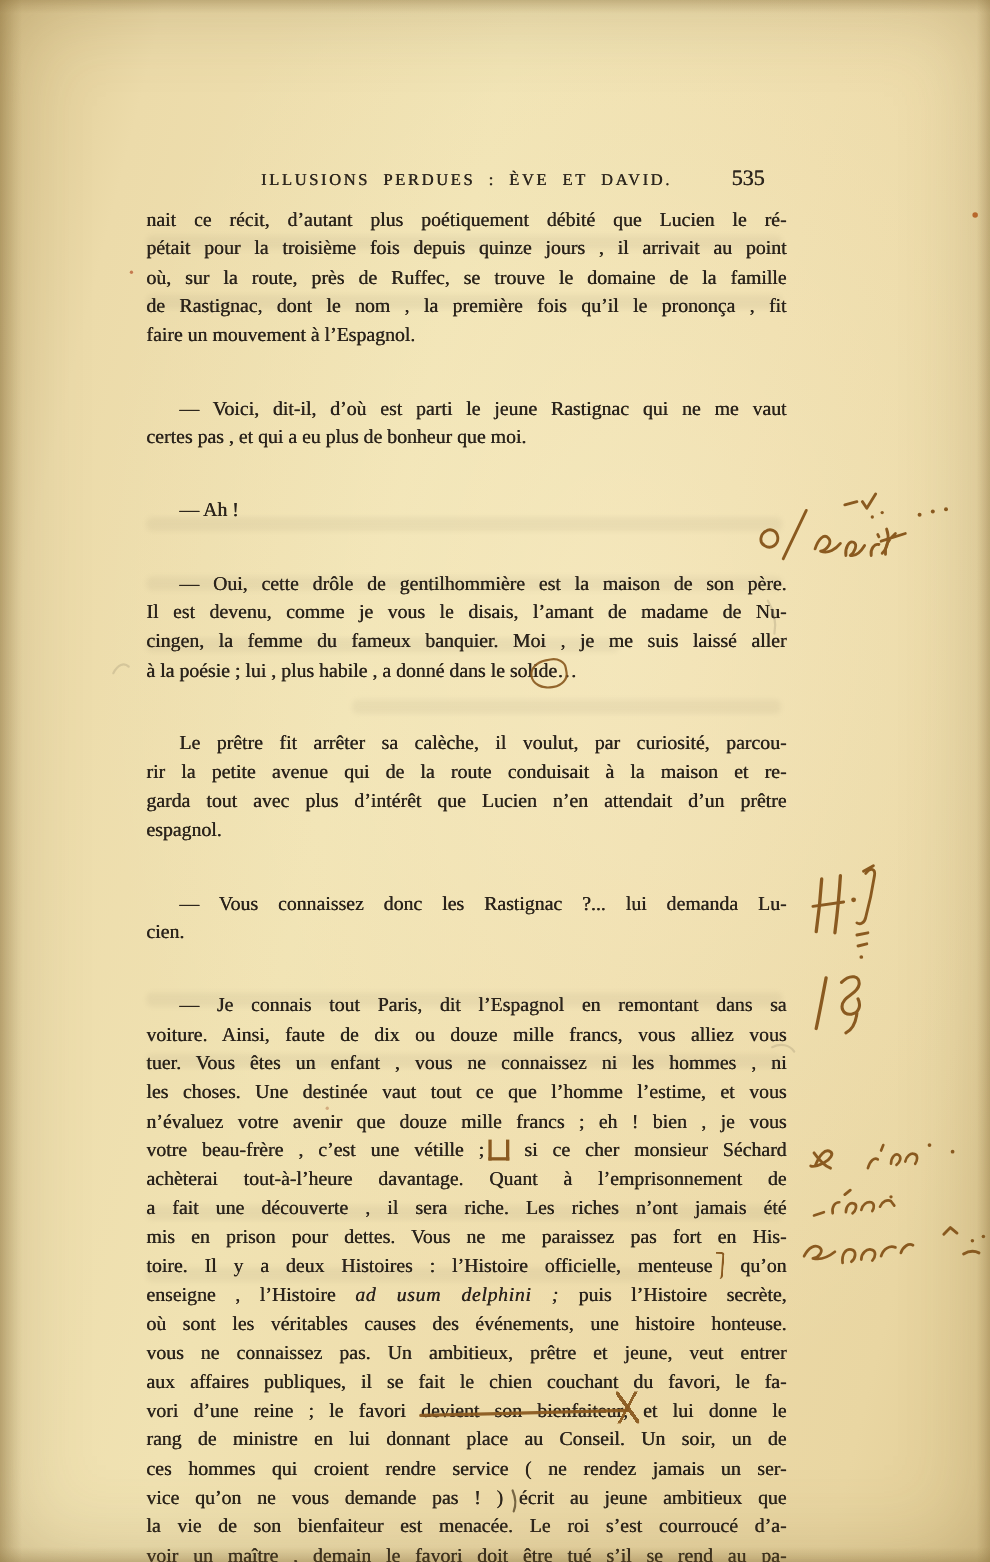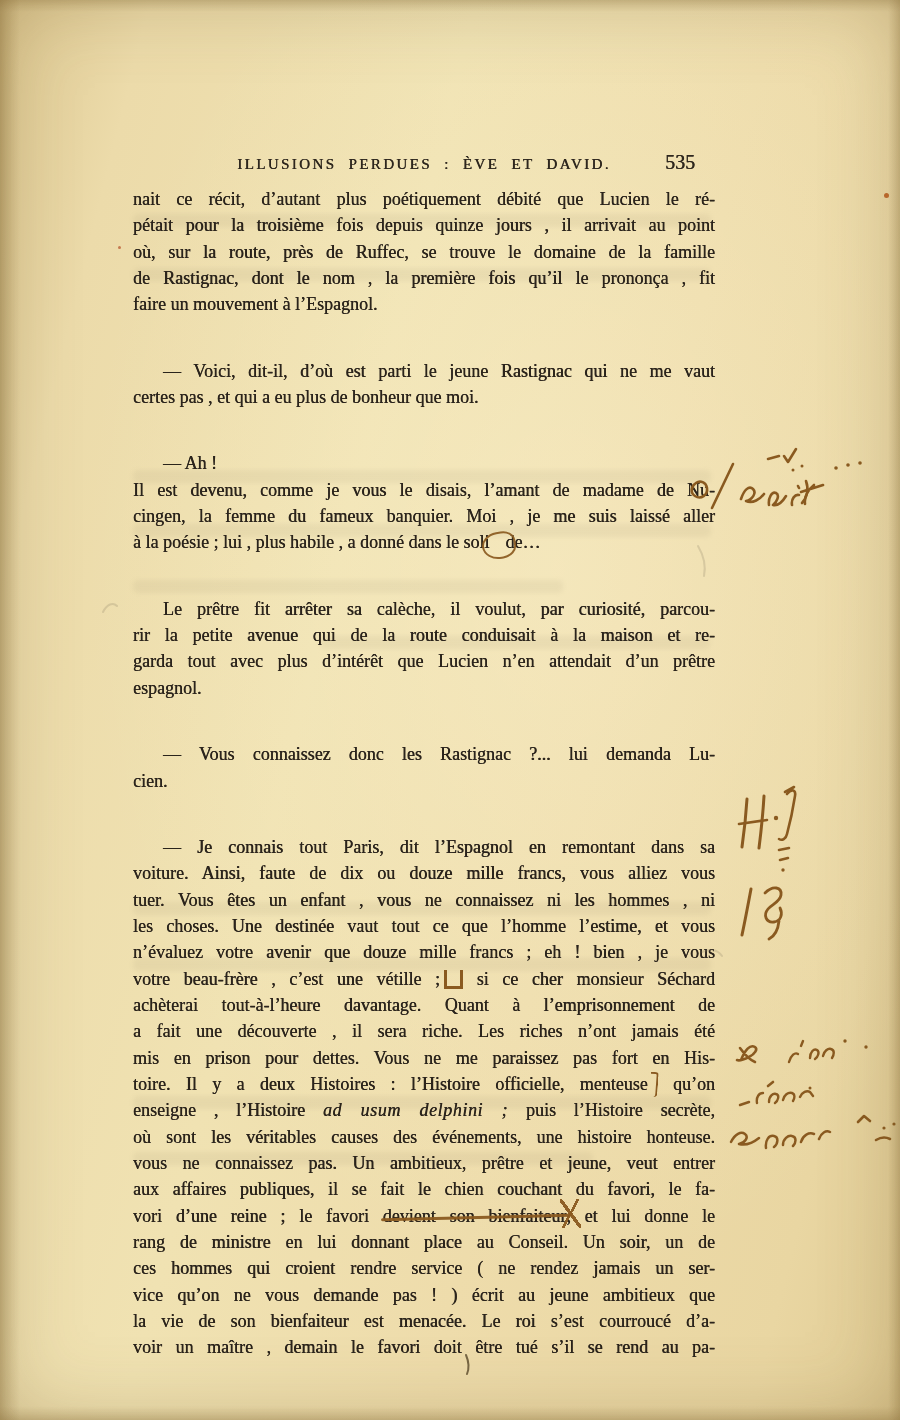--- a/index.html
+++ b/index.html
@@ -44,21 +44,21 @@
   .line{
     height:26.35px;line-height:26.35px;font-size:18px;
     text-align:justify;text-align-last:justify;
     text-shadow:.35px 0 0 currentColor;
   }
   .line.left{text-align-last:left;}
   .line.ind{text-indent:30px;margin-top:40px;}
   .em{font-style:italic;letter-spacing:.6px;margin-top:40px;}
 
   
-  .m-circle{position:relative;padding-left:16px;}
+  .m-circle{position:relative;}
   .m-circle::after{
     content:'';position:absolute;left:-7px;top:0px;width:30px;height:23px;
     border:2.6px solid rgba(138,90,32,.92);border-radius:55% 45% 50% 60%;
     transform:rotate(-10deg);
   }
   .m-insert{
     display:inline-block;width:13px;height:16px;
     border-left:3px solid #8a5a20;border-right:3px solid #8a5a20;border-bottom:3.6px solid #8a5a20;
     vertical-align:-4px;margin:0 0 0 4px;
   }
@@ -109,20 +109,21 @@
 
   <div class="text-block">
       <div class="line"><span>nait ce récit, d’autant plus poétiquement débité que Lucien le ré-</span></div>
       <div class="line"><span>pétait pour la troisième fois depuis quinze jours , il arrivait au point</span></div>
       <div class="line"><span>où, sur la route, près de Ruffec, se trouve le domaine de la famille</span></div>
       <div class="line"><span>de Rastignac, dont le nom , la première fois qu’il le prononça , fit</span></div>
       <div class="line left"><span>faire un mouvement à l’Espagnol.</span></div>
       <div class="line ind"><span>— Voici, dit-il, d’où est parti le jeune Rastignac qui ne me vaut</span></div>
       <div class="line left"><span>certes pas , et qui a eu plus de bonheur que moi.</span></div>
       <div class="line left ind"><span>— Ah !</span></div>
+      <div class="line ind"><span>— Oui, cette drôle de gentilhommière est la maison de son père.</span></div>
       <div class="line"><span>Il est devenu, comme je vous le disais, l’amant de madame de Nu-</span></div>
       <div class="line"><span>cingen, la femme du fameux banquier. Moi , je me suis laissé aller</span></div>
       <div class="line left"><span>à la poésie ; lui , plus habile , a donné dans le soli</span><span class="m-circle">de</span><span>…</span></div>
       <div class="line ind"><span>Le prêtre fit arrêter sa calèche, il voulut, par curiosité, parcou-</span></div>
       <div class="line"><span>rir la petite avenue qui de la route conduisait à la maison et re-</span></div>
       <div class="line"><span>garda tout avec plus d’intérêt que Lucien n’en attendait d’un prêtre</span></div>
       <div class="line left"><span>espagnol.</span></div>
       <div class="line ind"><span>— Vous connaissez donc les Rastignac ?... lui demanda Lu-</span></div>
       <div class="line left"><span>cien.</span></div>
       <div class="line ind"><span>— Je connais tout Paris, dit l’Espagnol en remontant dans sa</span></div>

